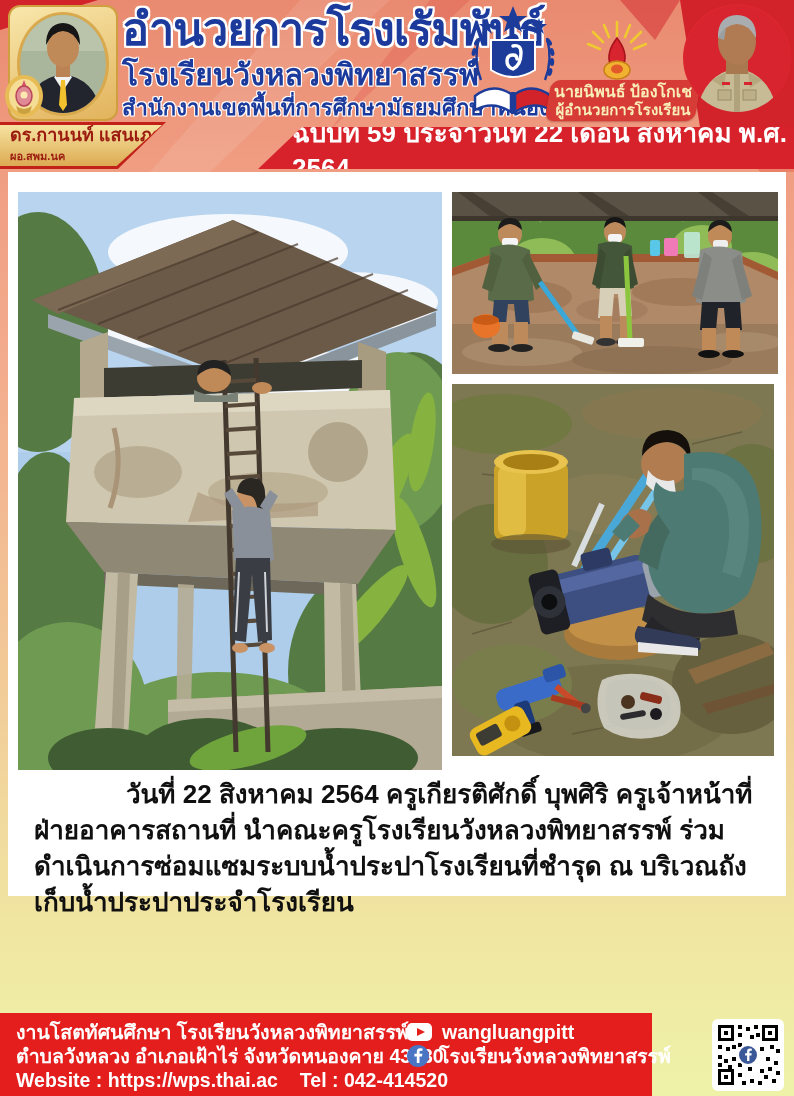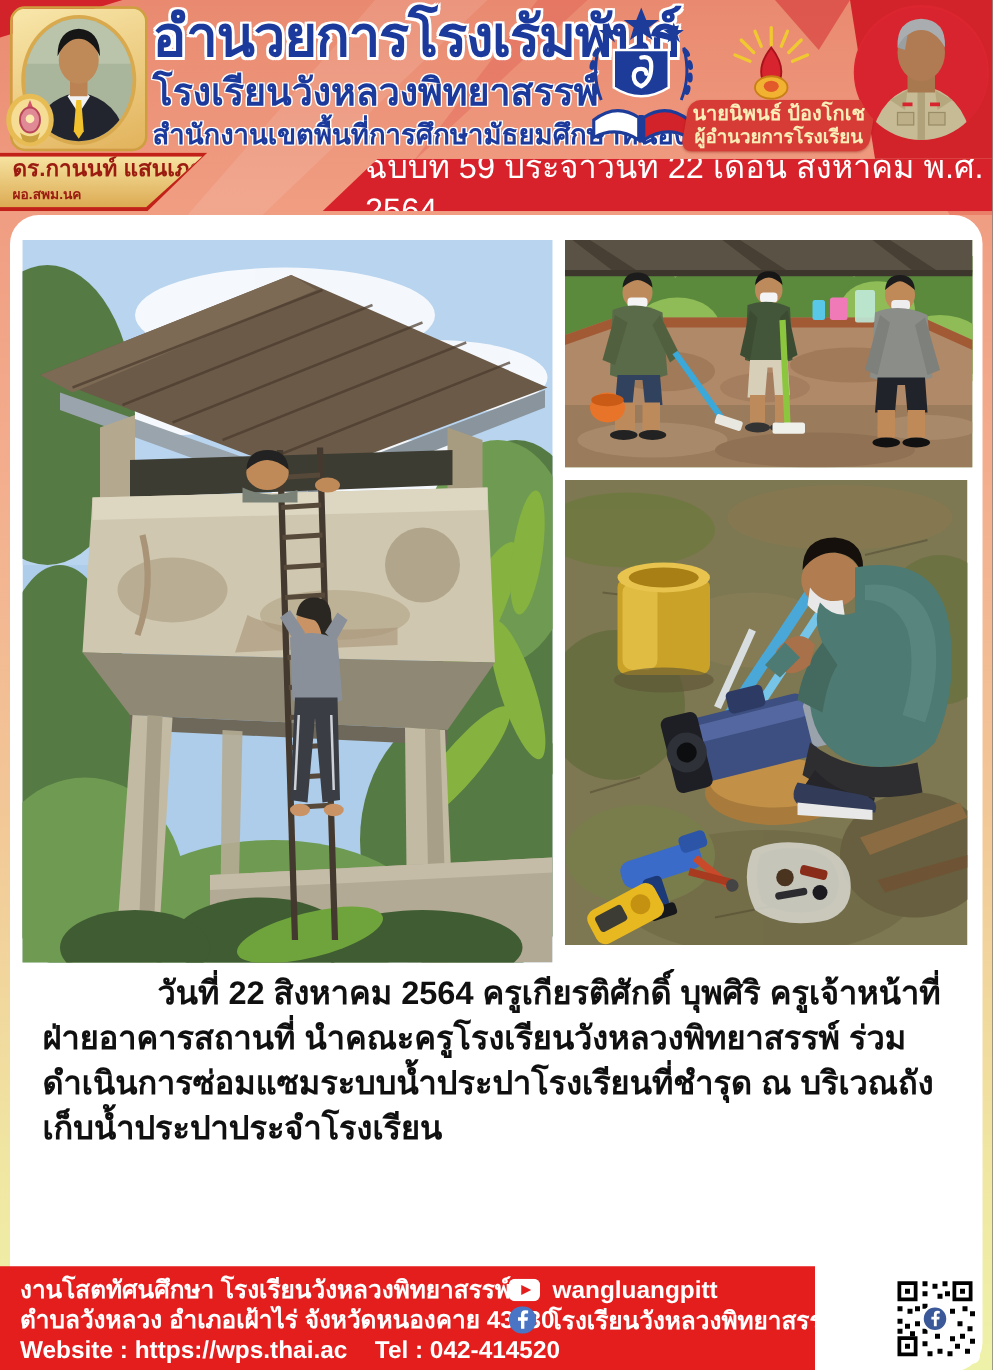--- a/index.html
+++ b/index.html
@@ -45,25 +45,25 @@
   .name-plate .np-inner { position:absolute; left:0; top:3px; right:4px; bottom:3px;
     background:linear-gradient(180deg,#f6e3a1,#dcaa52); clip-path:polygon(0 0,100% 0,72% 100%,0 100%);
     display:flex; flex-direction:column; justify-content:center; padding-left:10px;
     color:#9b1b10; font-weight:bold; }
   .np-name { font-size:18px; line-height:21px; }
   .np-pos  { font-size:11px; line-height:20px; }
 
   .issue-bar { position:absolute; left:258px; top:127px; width:536px; height:42px;
     background:#d8222b; clip-path:polygon(44px 0,100% 0,100% 100%,0 100%);
     display:flex; align-items:center; justify-content:center; padding-left:34px;
-    color:#fff; font-size:26px; font-weight:normal; }
+    color:#fff; font-size:26px; font-weight:bold; }
 
   
-  .card { position:absolute; left:8px; top:172px; width:778px; height:925px;
-    background:#fff; border-radius:23px; }
+  .card { position:absolute; left:8px; top:172px; width:778px; height:724px;
+    background:#fff; border-radius:0; }
   .photo { position:absolute; display:block; }
   .photo-tower { left:10px;  top:20px;  }
   .photo-clean { left:444px; top:20px;  }
   .photo-pump  { left:444px; top:212px; }
   .caption { position:absolute; left:26px; top:604px; width:726px;
     color:#101010; font-size:26px; font-weight:bold; line-height:36px; text-indent:92px; }
 
   
   .footer { position:absolute; left:0; top:1013px; width:652px; height:83px; background:#e41d1d; }
   .footer-left { position:absolute; left:16px; top:7px; width:390px;

